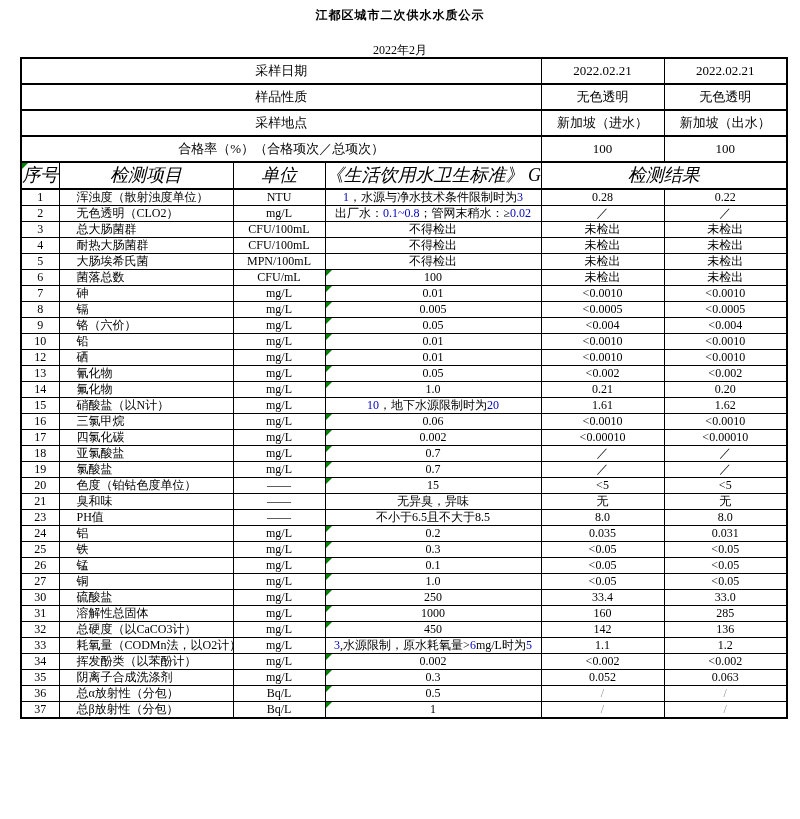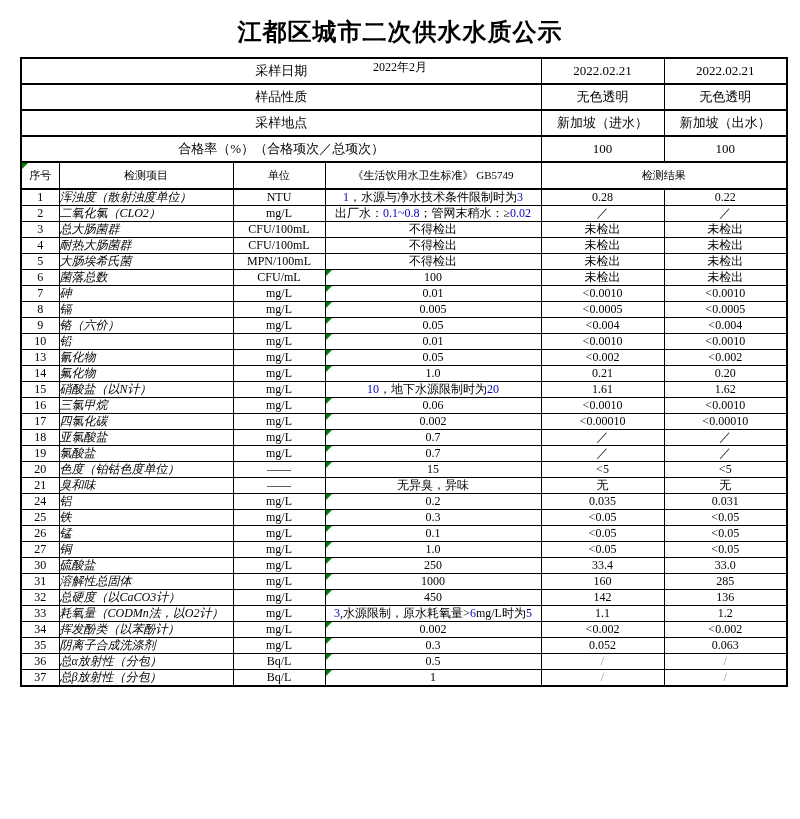--- a/index.html
+++ b/index.html
@@ -2,36 +2,36 @@
 <html><head>
 <meta charset="utf-8">
 <style>
   html,body{margin:0;padding:0;}
   body{
     width:800px;height:819px;background:#ffffff;overflow:hidden;
     font-family:"Liberation Serif", serif;color:#000;position:relative;
   }
   .title{
     text-align:center;font-family:"Liberation Sans", sans-serif;
-    font-weight:bold;font-size:24px;padding-top:16px;letter-spacing:1px;
-  }
-  .subtitle{text-align:center;font-size:12px;margin-top:11px;}
+    font-weight:bold;font-size:12px;padding-top:7px;letter-spacing:1px;
+  }
+  .subtitle{text-align:center;font-size:12px;margin-top:18px;}
   table{
     position:absolute;left:20px;top:57px;width:766px;
     border-collapse:collapse;table-layout:fixed;border:2px solid #000;
   }
   td{
     border:1px solid #000;font-size:12px;text-align:center;
     padding:0;overflow:hidden;white-space:nowrap;position:relative;
     line-height:1.05;
   }
   tr.info-row td{height:24px;border-top-width:2px;border-bottom-width:2px;font-size:13px;}
-  tr.col-head td{height:25px;border-bottom-width:2px;font-size:11px;}
+  tr.col-head td{height:25px;border-bottom-width:2px;font-size:18px;font-style:italic;}
   tbody.data tr td{height:15px;}
-  td.item{text-align:left;padding-left:0;font-style:italic;}
+  td.item{text-align:left;padding-left:17px;}
   .blue{color:#0000c0;}
   .muted{color:#909090;}
   .tri{
     position:absolute;top:0;left:0;width:0;height:0;
     border-top:6px solid #008000;border-right:6px solid transparent;
   }
 </style>
 </head>
 <body>
 
@@ -80,21 +80,21 @@
       <tr>
         <td>1</td>
         <td class="item">浑浊度（散射浊度单位）</td>
         <td>NTU</td>
         <td><span class="blue">1</span><span>，水源与净水技术条件限制时为</span><span class="blue">3</span></td>
         <td>0.28</td>
         <td>0.22</td>
       </tr>
       <tr>
         <td>2</td>
-        <td class="item">二氧化氯（CLO2）</td>
+        <td class="item">无色透明（CLO2）</td>
         <td>mg/L</td>
         <td><span>出厂水：</span><span class="blue">0.1~0.8</span><span>；管网末稍水：≥</span><span class="blue">0.02</span></td>
         <td>／</td>
         <td>／</td>
       </tr>
       <tr>
         <td>3</td>
         <td class="item">总大肠菌群</td>
         <td>CFU/100mL</td>
         <td>不得检出</td>
@@ -145,20 +145,28 @@
         <td>9</td>
         <td class="item">铬（六价）</td>
         <td>mg/L</td>
         <td><span class="tri"></span>0.05</td>
         <td>&lt;0.004</td>
         <td>&lt;0.004</td>
       </tr>
       <tr>
         <td>10</td>
         <td class="item">铅</td>
+        <td>mg/L</td>
+        <td><span class="tri"></span>0.01</td>
+        <td>&lt;0.0010</td>
+        <td>&lt;0.0010</td>
+      </tr>
+      <tr>
+        <td>12</td>
+        <td class="item">硒</td>
         <td>mg/L</td>
         <td><span class="tri"></span>0.01</td>
         <td>&lt;0.0010</td>
         <td>&lt;0.0010</td>
       </tr>
       <tr>
         <td>13</td>
         <td class="item">氰化物</td>
         <td>mg/L</td>
         <td><span class="tri"></span>0.05</td>
@@ -223,20 +231,28 @@
       </tr>
       <tr>
         <td>21</td>
         <td class="item">臭和味</td>
         <td>——</td>
         <td>无异臭，异味</td>
         <td>无</td>
         <td>无</td>
       </tr>
       <tr>
+        <td>23</td>
+        <td class="item">PH值</td>
+        <td>——</td>
+        <td>不小于6.5且不大于8.5</td>
+        <td>8.0</td>
+        <td>8.0</td>
+      </tr>
+      <tr>
         <td>24</td>
         <td class="item">铝</td>
         <td>mg/L</td>
         <td><span class="tri"></span>0.2</td>
         <td>0.035</td>
         <td>0.031</td>
       </tr>
       <tr>
         <td>25</td>
         <td class="item">铁</td>

